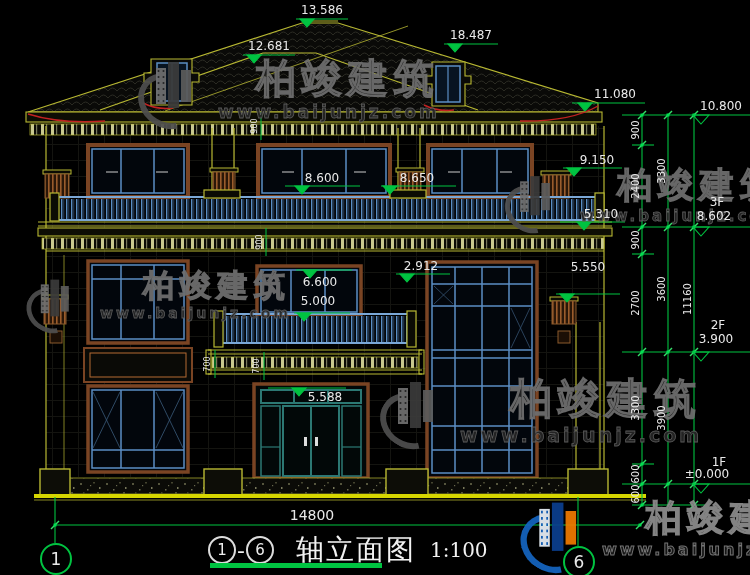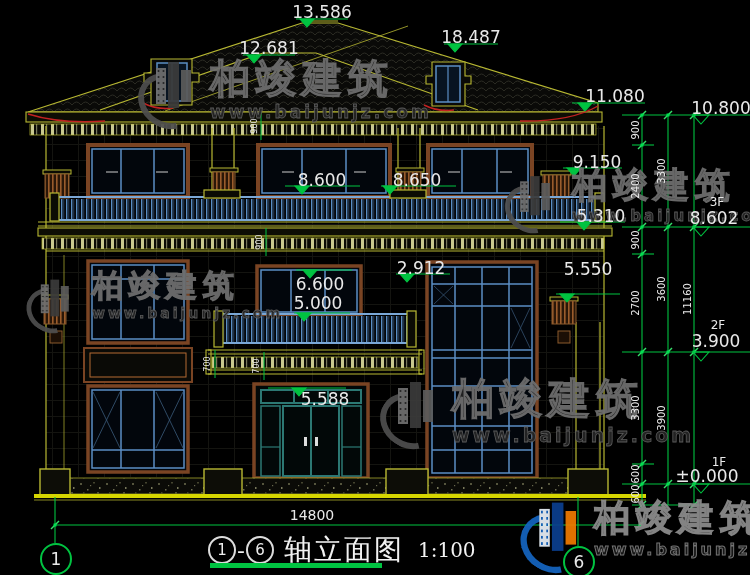--- a/index.html
+++ b/index.html
@@ -1,29 +1,29 @@
 <!DOCTYPE html>
 <html><head>
 <meta charset="utf-8">
 <style>
   html,body{margin:0;padding:0;background:#000;}
   .canvas{position:relative;width:750px;height:575px;background:#000;overflow:hidden;
           font-family:"DejaVu Sans",sans-serif;}
   svg{position:absolute;left:0;top:0;}
   
-  .lv{position:absolute;transform:translateX(-50%);color:#e9e9e9;font-size:17px;
+  .lv{position:absolute;transform:translateX(-50%);color:#e9e9e9;font-size:12px;
       white-space:nowrap;line-height:1;}
   .flr{position:absolute;transform:translateX(-50%);color:#e9e9e9;font-size:12px;
       white-space:nowrap;line-height:1;}
   .rdim{position:absolute;transform:translate(-50%,-50%) rotate(-90deg);color:#e9e9e9;
       font-size:10px;white-space:nowrap;line-height:1;}
   .rdim.small{font-size:8px;}
   .big{font-size:14px;}
   
-  .wm{position:absolute;display:flex;align-items:flex-start;gap:10px;opacity:.93;}
+  .wm{position:absolute;display:flex;align-items:flex-start;gap:18px;opacity:.93;text-align:right;}
   .wm .tx{display:flex;flex-direction:column;}
   .wm .brand{font-weight:bold;color:#232323;-webkit-text-stroke:1.2px #6f6f6f;
       letter-spacing:6px;line-height:1;white-space:nowrap;}
   .wm .url{font-weight:bold;color:#262626;-webkit-text-stroke:.8px #616161;
       letter-spacing:3px;margin-top:4px;white-space:nowrap;}
   .wm.colorful .brand{-webkit-text-stroke:1.3px #8d8d8d;color:#141414;}
   .wm.colorful .url{-webkit-text-stroke:1px #7d7d7d;color:#181818;}
   
   .glyph{position:relative;width:60px;height:64px;flex:0 0 auto;}
   .glyph .sw{position:absolute;left:-3px;top:16px;width:50px;height:42px;
@@ -34,21 +34,21 @@
   .glyph .b2{position:absolute;left:28px;top:4px;width:11px;height:46px;background:var(--b2);}
   .glyph .b3{position:absolute;left:41px;top:12px;width:10px;height:32px;background:var(--b3);}
   .glyph.gray{--g1:#4e4e4e;--b1:#6f6f6f;--b2:#3b3b3b;--b3:#5b5b5b;--dot:#2c2c2c;}
   .glyph.color{--g1:#1565c0;--b1:#e8eff7;--b2:#0b3f8f;--b3:#ef7a00;--dot:#1565c0;}
   
   .titleblock{position:absolute;left:208px;top:531px;display:flex;align-items:center;
       color:#f2f2f2;}
   .bubble{display:inline-block;width:24px;height:24px;border:2px solid #dcdcdc;border-radius:50%;
       font-size:15px;line-height:24px;text-align:center;color:#eee;}
   .tdash{font-size:22px;margin:0 1px;}
-  .tname{font-size:28px;letter-spacing:2px;margin-left:10px;}
+  .tname{font-size:28px;letter-spacing:2px;margin-left:22px;}
   .tscale{font-size:20px;margin-left:14px;font-family:"DejaVu Serif",serif;}
   .underline{position:absolute;left:210px;top:563px;width:172px;height:5px;background:#00c341;}
   
   .axis-bubble{position:absolute;width:28px;height:28px;border:2px solid #00c341;border-radius:50%;
       color:#e9e9e9;font-size:17px;line-height:28px;text-align:center;background:transparent;}
 </style>
 </head>
 <body>
 
 <div class="canvas">

